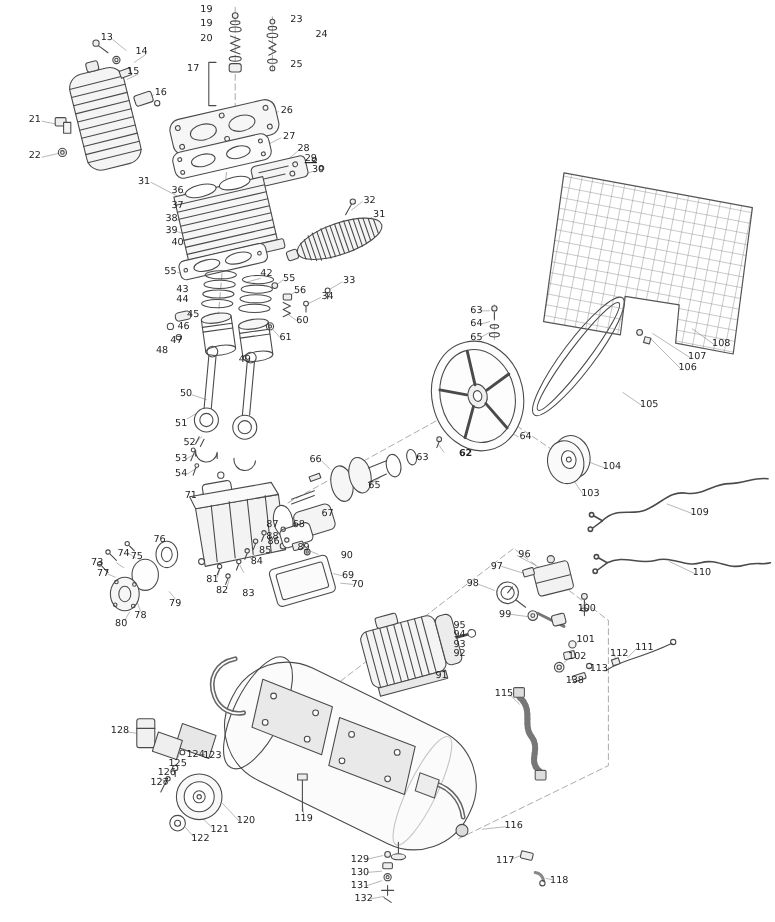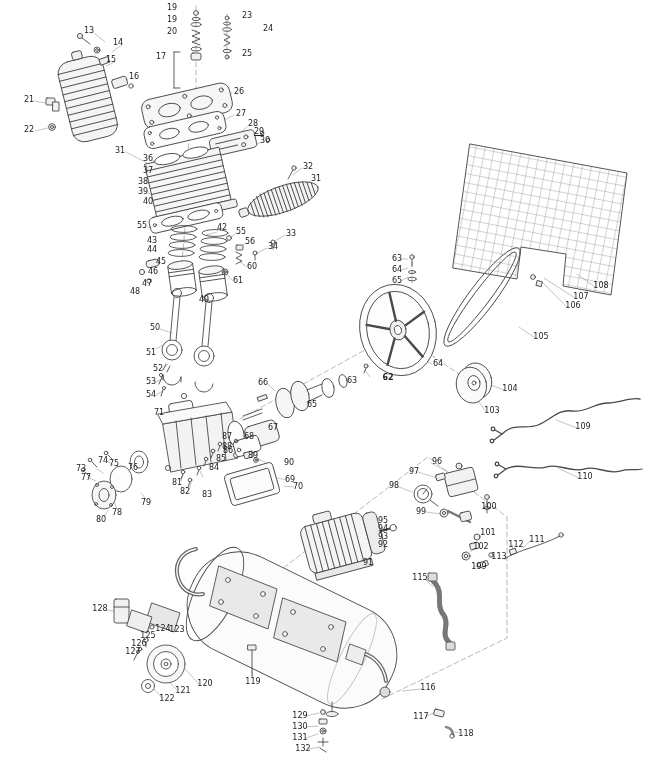--- a/index.html
+++ b/index.html
@@ -509,21 +509,21 @@
       <span class="callout" style="left: 388px; top: 378px; color: rgb(34, 34, 34); font-weight: bold;">62</span>
       <span class="callout" style="left: 438px; top: 364px; color: rgb(34, 34, 34);">64</span>
       <span class="callout" style="left: 273px; top: 428px; color: rgb(34, 34, 34);">67</span>
       <span class="callout" style="left: 249px; top: 437px; color: rgb(34, 34, 34);">68</span>
       <span class="callout" style="left: 227px; top: 437px; color: rgb(34, 34, 34);">87</span>
       <span class="callout" style="left: 227px; top: 447px; color: rgb(34, 34, 34);">88</span>
       <span class="callout" style="left: 253px; top: 456px; color: rgb(34, 34, 34);">89</span>
       <span class="callout" style="left: 269px; top: 463px; color: rgb(34, 34, 34); padding-left: 40px;">90</span>
       <span class="callout" style="left: 290px; top: 480px; color: rgb(34, 34, 34);">69</span>
       <span class="callout" style="left: 298px; top: 487px; color: rgb(34, 34, 34);">70</span>
-      <span class="callout" style="left: 133px; top: 468px; color: rgb(34, 34, 34);">76</span>
+      <span class="callout" style="left: 133px; top: 450px; color: rgb(34, 34, 34);">76</span>
       <span class="callout" style="left: 103px; top: 461px; color: rgb(34, 34, 34);">74</span>
       <span class="callout" style="left: 114px; top: 464px; color: rgb(34, 34, 34);">75</span>
       <span class="callout" style="left: 81px; top: 469px; color: rgb(34, 34, 34);">73</span>
       <span class="callout" style="left: 86px; top: 478px; color: rgb(34, 34, 34); text-align: center;">77</span>
       <span class="callout" style="left: 146px; top: 503px; color: rgb(34, 34, 34);">79</span>
       <span class="callout" style="left: 117px; top: 513px; color: rgb(34, 34, 34);">78</span>
       <span class="callout" style="left: 101px; top: 520px; color: rgb(34, 34, 34);">80</span>
       <span class="callout" style="left: 177px; top: 483px; color: rgb(34, 34, 34);">81</span>
       <span class="callout" style="left: 185px; top: 492px; color: rgb(34, 34, 34);">82</span>
       <span class="callout" style="left: 207px; top: 478px; color: rgb(34, 34, 34); margin-top: 17px;">83</span>
@@ -538,21 +538,21 @@
       <span class="callout" style="left: 437px; top: 462px; color: rgb(34, 34, 34);">96</span>
       <span class="callout" style="left: 414px; top: 472px; color: rgb(34, 34, 34);">97</span>
       <span class="callout" style="left: 394px; top: 486px; color: rgb(34, 34, 34);">98</span>
       <span class="callout" style="left: 421px; top: 512px; color: rgb(34, 34, 34);">99</span>
       <span class="callout" style="left: 489px; top: 507px; color: rgb(34, 34, 34);">100</span>
       <span class="callout" style="left: 488px; top: 533px; color: rgb(34, 34, 34);">101</span>
       <span class="callout" style="left: 481px; top: 547px; color: rgb(34, 34, 34);">102</span>
       <span class="callout" style="left: 537px; top: 540px; color: rgb(34, 34, 34);">111</span>
       <span class="callout" style="left: 516px; top: 545px; color: rgb(34, 34, 34);">112</span>
       <span class="callout" style="left: 499px; top: 557px; color: rgb(34, 34, 34);">113</span>
-      <span class="callout" style="left: 479px; top: 567px; color: rgb(34, 34, 34);">199</span>
+      <span class="callout" style="left: 479px; top: 567px; color: rgb(34, 34, 34);">138</span>
       <span class="callout" style="left: 420px; top: 578px; color: rgb(34, 34, 34);">115</span>
       <span class="callout" style="left: 492px; top: 411px; color: rgb(34, 34, 34);">103</span>
       <span class="callout" style="left: 510px; top: 389px; color: rgb(34, 34, 34);">104</span>
       <span class="callout" style="left: 541px; top: 337px; color: rgb(34, 34, 34);">105</span>
       <span class="callout" style="left: 573px; top: 306px; color: rgb(34, 34, 34);">106</span>
       <span class="callout" style="left: 581px; top: 297px; color: rgb(34, 34, 34);">107</span>
       <span class="callout" style="left: 601px; top: 286px; color: rgb(34, 34, 34);">108</span>
       <span class="callout" style="left: 583px; top: 427px; color: rgb(34, 34, 34);">109</span>
       <span class="callout" style="left: 585px; top: 477px; color: rgb(34, 34, 34);">110</span>
       <span class="callout" style="left: 428px; top: 688px; color: rgb(34, 34, 34);">116</span>

